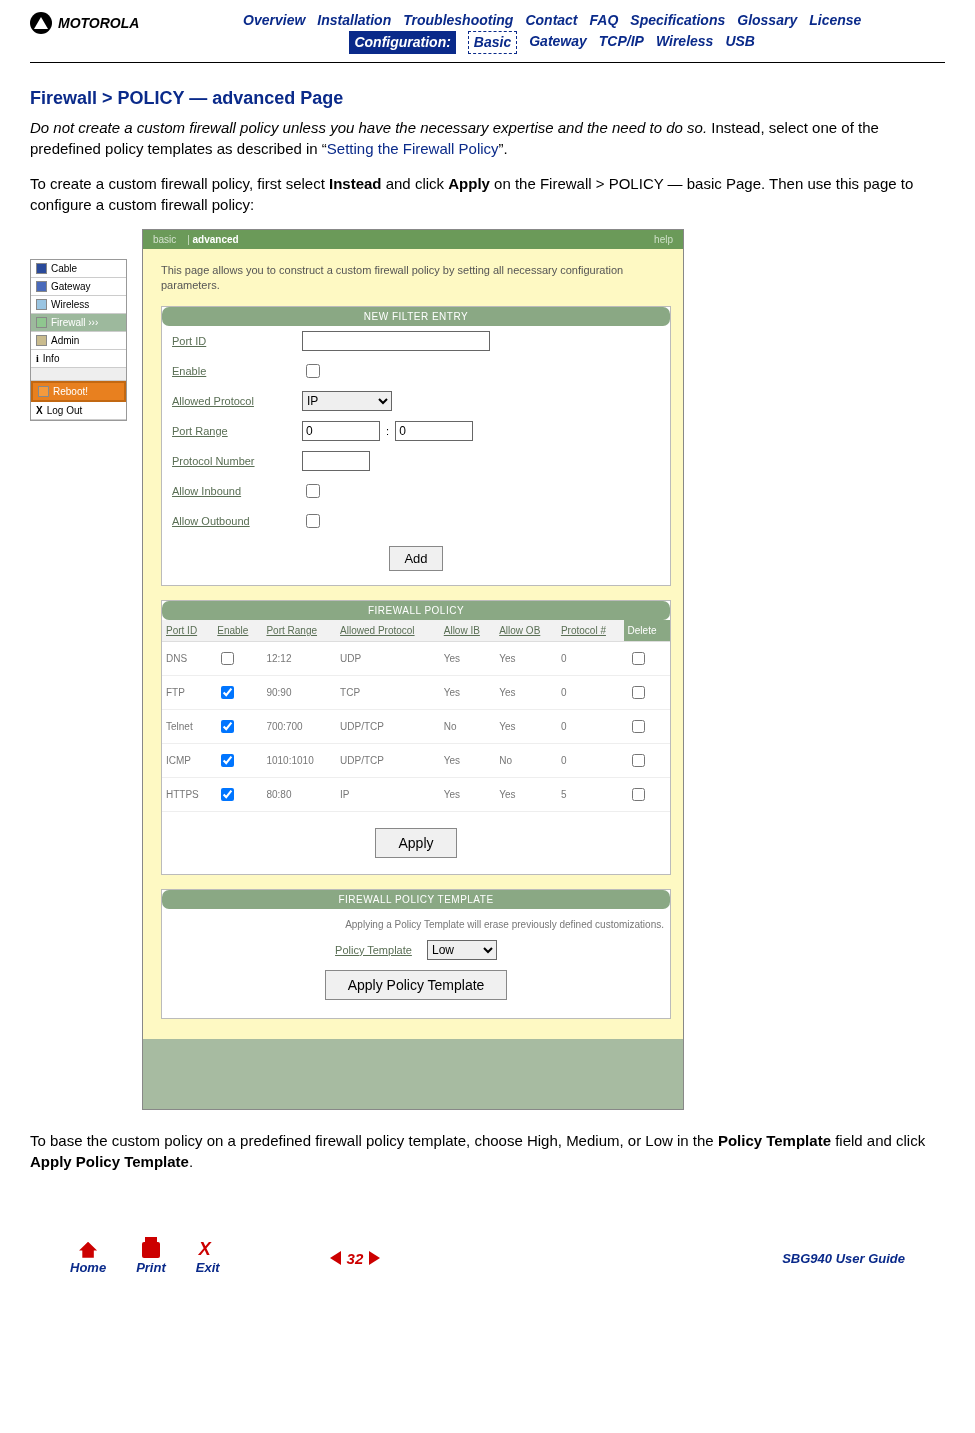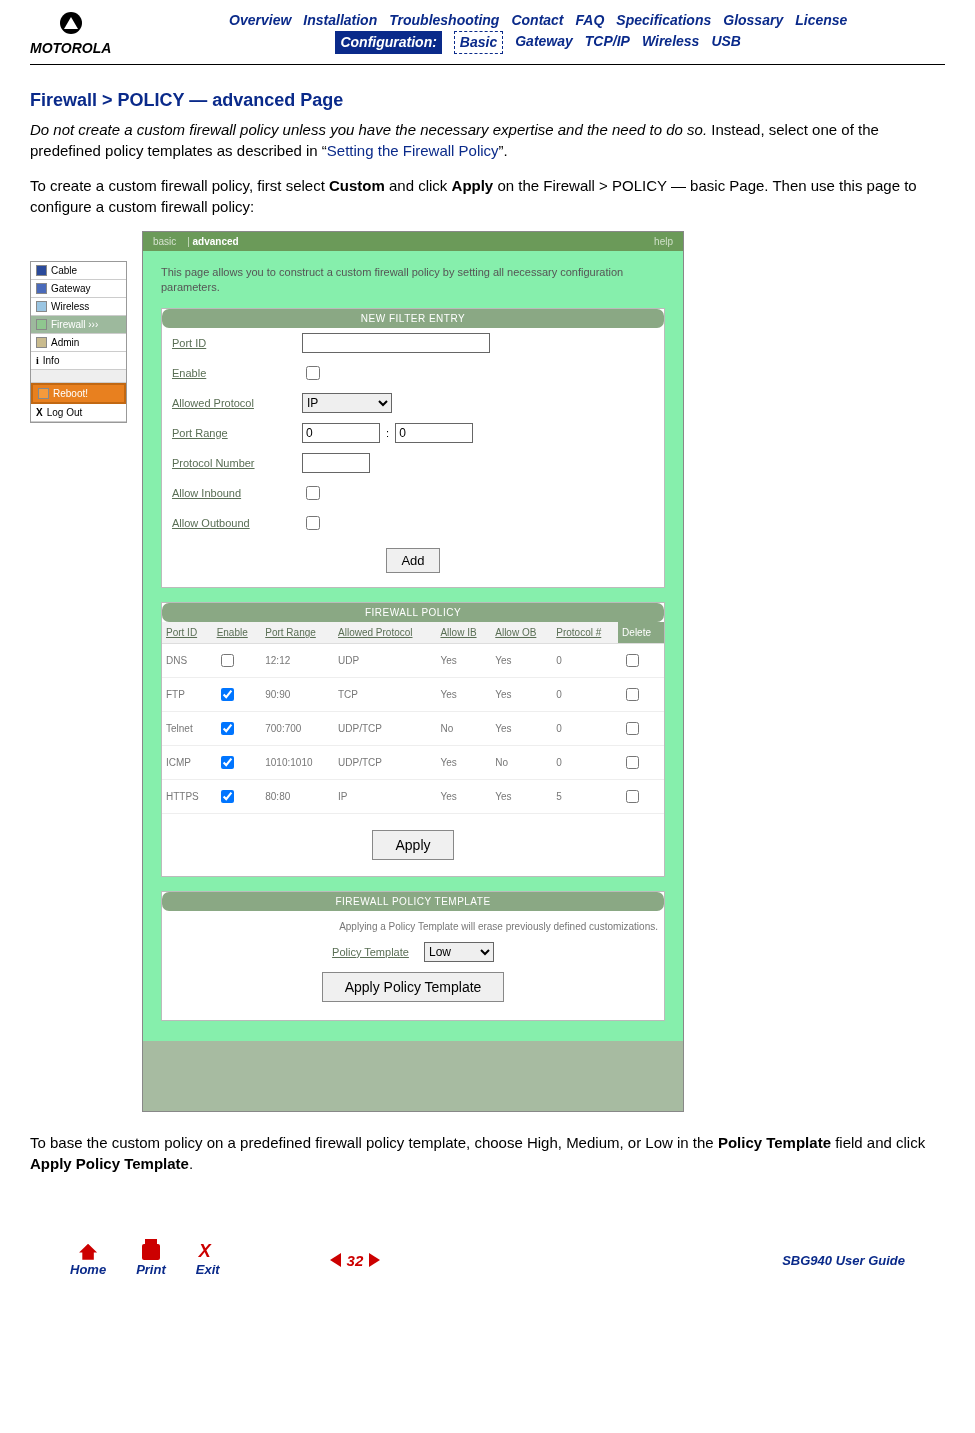--- a/index.html
+++ b/index.html
@@ -14,21 +14,21 @@
   .page {
     padding: 10px 30px 20px 30px;
     box-sizing: border-box;
   }
   .top-nav {
     display: flex;
     align-items: flex-start;
     gap: 20px;
     margin-bottom: 2px;
   }
-  .logo-wrap { display:flex; align-items:center; gap:6px; padding-top:2px;flex-direction:column;}
+  .logo-wrap { display:flex; align-items:center; gap:6px; padding-top:2px;}
   .logo-circle {
     width: 22px; height: 22px; border-radius: 50%;
     background: #000; position: relative;
   }
   .logo-circle:before {
     content:""; position:absolute; left:4px; top:5px;
     border-left:7px solid transparent; border-right:7px solid transparent;
     border-bottom:12px solid #fff;
   }
   .brand { font-weight:bold; font-style:italic; font-size:14px; letter-spacing:0px;}
@@ -62,21 +62,21 @@
     width:540px; background:#a7bba1; padding:0; border:1px solid #888;
   }
   .tabs { display:flex; background:#e8e8e8;}
   .tabs .tab { font-size:10px; padding:4px 14px; border-right:1px solid #bbb; color:#666; background:#e8e8e8;}
   .tabs .tab.active { background:#6b9a59; color:#fff; font-weight:bold;}
   .subtabs { background:#6b9a59; color:#fff; font-size:10px; padding:4px 10px; display:flex; justify-content:space-between; align-items:center;}
   .subtabs .st { color:#d5e2cf; margin-right:8px;}
   .subtabs .st.active { color:#fff; font-weight:bold;}
   .subtabs .help { color:#cfe0c8; font-size:10px;}
 
-  .panel-body { padding:14px 18px 20px 18px; background:#86efac;}
+  .panel-body { padding:14px 12px 20px 18px; background:#fef9c3;}
   .panel-desc { font-size:11px; color:#555; margin-bottom:12px; line-height:1.4;}
   .form-box { background:#fff; border:1px solid #bbb; margin-bottom:14px;}
   .form-header { background:#8aa884; color:#fff; font-size:10px; text-align:center; padding:4px 0; letter-spacing:0.5px;border-radius:7px;}
   .form-row { display:flex; align-items:center; padding:5px 10px; font-size:11px;}
   .form-row .lbl { width:130px; color:#5a6f55; text-decoration:underline;}
   .form-row .ctl input[type=text]{ border:1px solid #666; height:18px; padding:0 3px; font-size:12px;}
   .form-row .ctl select{ border:1px solid #666; height:20px; font-size:12px;}
   .form-row .ctl input[type=checkbox]{ width:14px; height:14px;}
   .btn { background:#f0f0f0; border:1px solid #888; padding:4px 14px; font-size:13px;}
   .btn.big { padding:6px 22px; font-size:14px;}
@@ -143,21 +143,21 @@
   </div>
   <hr class="topline">
 
   <h2 class="page-title">Firewall &gt; POLICY — advanced Page</h2>
 
   <p class="body-text">
     <span class="italic">Do not create a custom firewall policy unless you have the necessary expertise and the need to do so. </span><span>Instead, select one of the predefined policy templates as described in “</span><span class="link">Setting the Firewall Policy</span><span>”.</span>
   </p>
 
   <p class="body-text">
-    <span>To create a custom firewall policy, first select </span><span class="bold">Custom</span><span> and click </span><span class="bold">Apply</span><span> on the Firewall &gt; POLICY — basic Page. Then use this page to configure a custom firewall policy:</span>
+    <span>To create a custom firewall policy, first select </span><span class="bold">Instead</span><span> and click </span><span class="bold">Apply</span><span> on the Firewall &gt; POLICY — basic Page. Then use this page to configure a custom firewall policy:</span>
   </p>
 
   <div class="shot-area">
 
     <div class="side-menu" id="sidemenu">
         <div class="mi">
           <span class="sq dblue"></span>
           <span>Cable</span>
         </div>
         <div class="mi">

